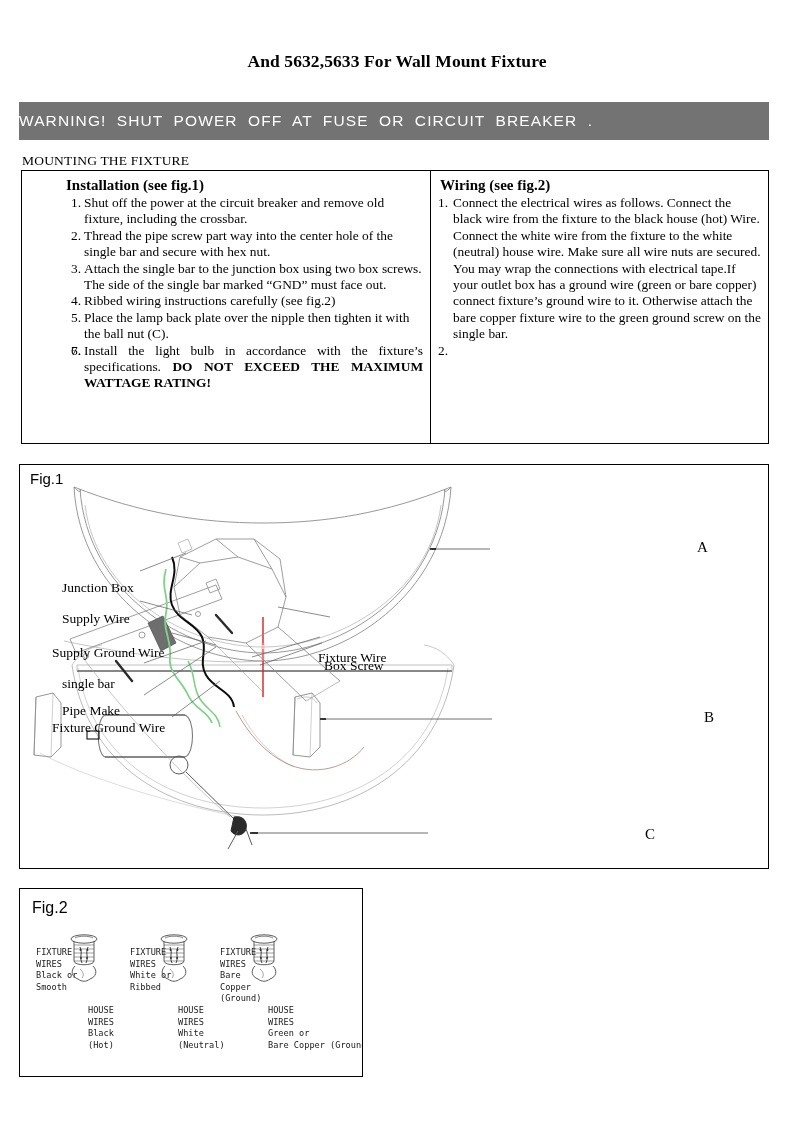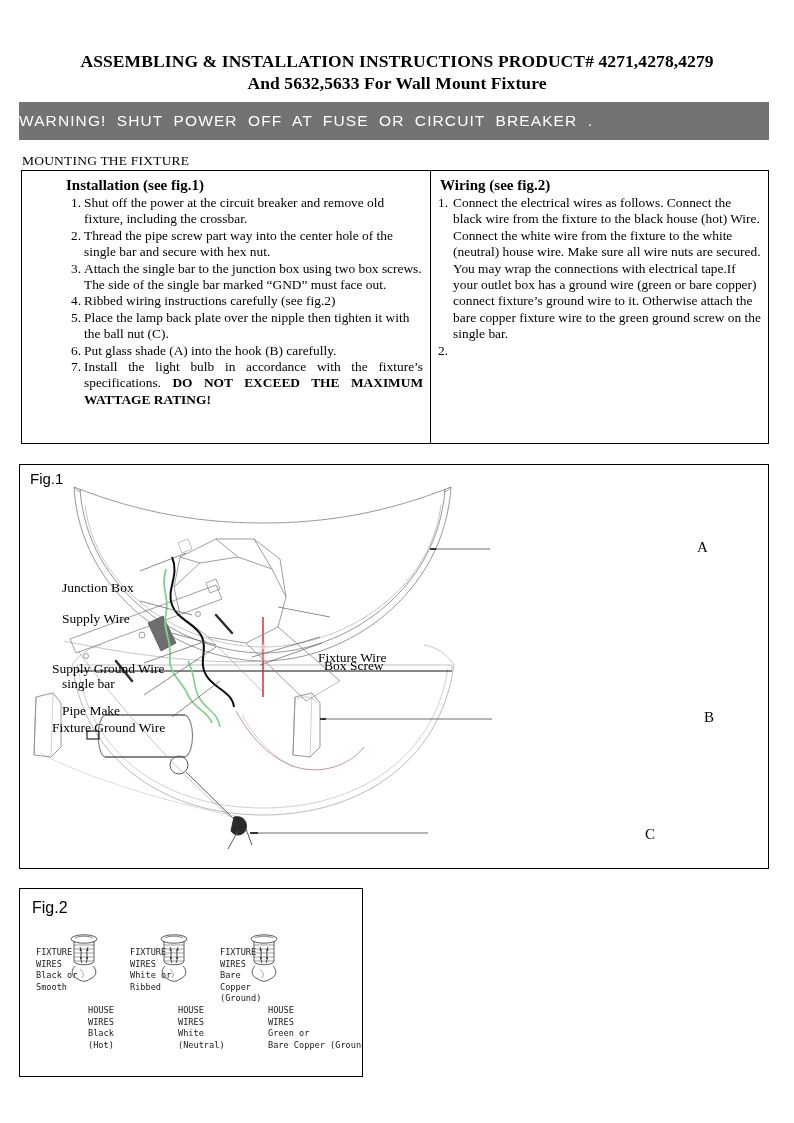--- a/index.html
+++ b/index.html
@@ -159,41 +159,40 @@
     white-space: pre;
     color: #1a1a1a;
   }
 
   svg { display: block; }
 </style>
 </head>
 <body>
 
 <div id="title-block">
-  <div class="tline">ASSEMBLING &amp; INSTALLATION INSTRUCTIONS PRODUCT# 4271,4278,4279</div>
   <div class="tline">And 5632,5633 For Wall Mount Fixture</div>
 </div>
 
 <div id="warning-banner">
   <span class="wtext">WARNING!  SHUT  POWER  OFF  AT  FUSE  OR  CIRCUIT  BREAKER .</span>
 </div>
 
 <div id="mounting-caption">MOUNTING THE FIXTURE</div>
 
 <div id="instruction-table">
 
   <div class="tcol" id="col-installation">
     <div class="col-heading">Installation (see fig.1)</div>
     <ol class="steps" id="installation-steps">
         <li><span class="num">1.</span><span>Shut off the power at the circuit breaker and remove old fixture, including the crossbar.</span></li>
         <li><span class="num">2.</span><span>Thread the pipe screw part way into the center hole of the single bar and secure with hex nut.</span></li>
         <li><span class="num">3.</span><span>Attach the single bar to the junction box using two box screws. The side of the single bar marked “GND” must face out.</span></li>
         <li><span class="num">4.</span><span>Ribbed wiring instructions carefully (see fig.2)</span></li>
         <li><span class="num">5.</span><span>Place the lamp back plate over the nipple then tighten it with the ball nut (C).</span></li>
-        <li><span class="num">6.</span><span>Put glass shade (A) into the hook (B) carefully.</span></li>
+        <li><span class="num">6.</span></li>
         <li class="just"><span class="num">7.</span><span>Install the light bulb in accordance with the fixture’s specifications. </span><span class="bold">DO NOT EXCEED THE MAXIMUM WATTAGE RATING!</span></li>
       </ol>
   </div>
 
   <div class="tcol" id="col-wiring">
     <div class="col-heading">Wiring (see fig.2)</div>
     <ol class="steps" id="wiring-steps">
         <li><span class="num">1.</span><span>Connect the electrical wires as follows. Connect the black wire from the fixture to the black house (hot) Wire. Connect the white wire from the fixture to the white (neutral) house wire. Make sure all wire nuts are secured. You may wrap the connections with electrical tape.If your outlet box has a ground wire (green or bare copper) connect fixture’s ground wire to it. Otherwise attach the bare copper fixture wire to the green ground screw on the single bar.</span></li>
         <li><span class="num">2.</span></li>
       </ol>
@@ -349,21 +348,21 @@
       <line x1="410" y1="84" x2="416" y2="84"></line>
       <line x1="300" y1="254" x2="306" y2="254"></line>
       <line x1="230" y1="368" x2="238" y2="368"></line>
     </g>
   </svg>
 
 </div>
 
 <div class="callout r" style="position:absolute; left:62px;  top:580px; width:178px;">Junction Box</div>
 <div class="callout r" style="position:absolute; left:62px;  top:611px; width:178px;">Supply Wire</div>
-<div class="callout r" style="position:absolute; left:52px;  top:645px; width:188px;margin-top:16px;">Supply Ground Wire</div>
+<div class="callout r" style="position:absolute; left:52px;  top:645px; width:188px;">Supply Ground Wire</div>
 <div class="callout r" style="position:absolute; left:62px;  top:676px; width:178px;">single bar</div>
 <div class="callout r" style="position:absolute; left:62px;  top:703px; width:178px;">Pipe Make</div>
 <div class="callout r" style="position:absolute; left:52px;  top:720px; width:188px;">Fixture Ground Wire</div>
 <div class="callout" style="position:absolute; left:324px; top:658px;">Box Screw</div>
 <div class="callout" style="position:absolute; left:318px; top:650px;">Fixture Wire</div>
 
 <div class="abc" style="position:absolute; left:697px; top:539px;">A</div>
 <div class="abc" style="position:absolute; left:704px; top:709px;">B</div>
 <div class="abc" style="position:absolute; left:645px; top:826px;">C</div>
 

